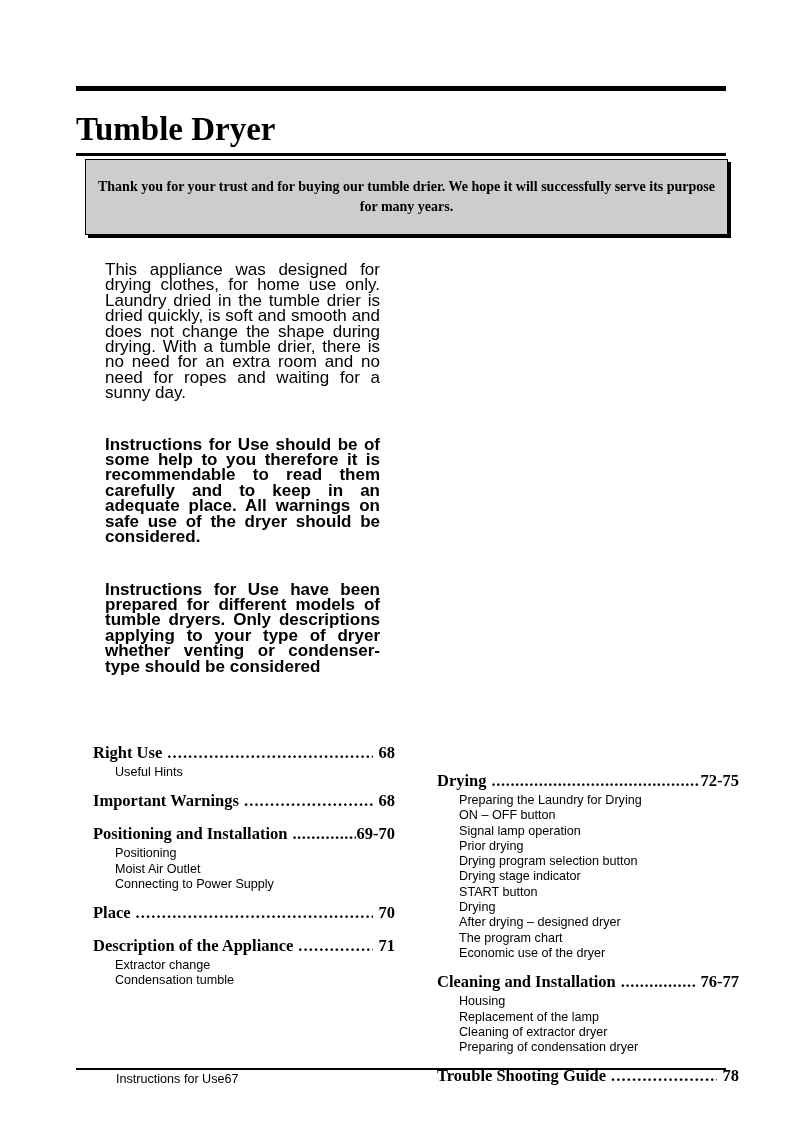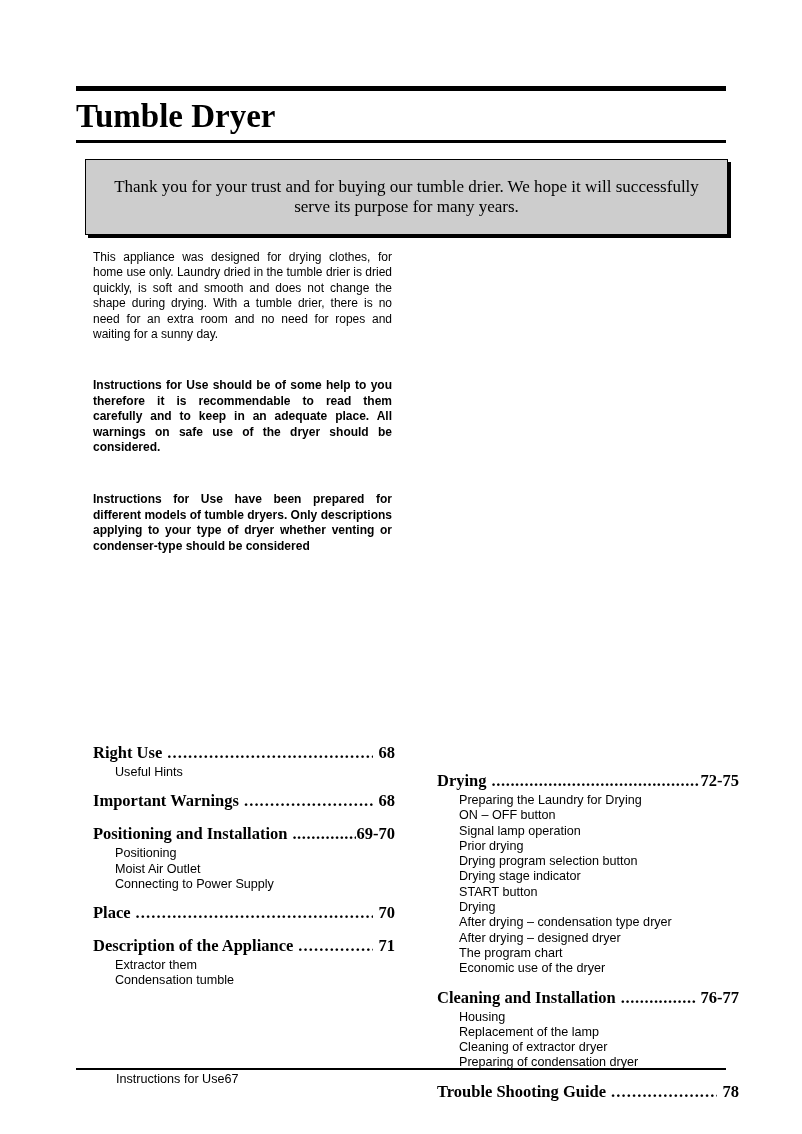--- a/index.html
+++ b/index.html
@@ -28,21 +28,21 @@
     height: 5px;
     background: #000000;
     width: 100%;
   }
   .page-title {
     font-family: "Liberation Serif", serif;
     font-weight: bold;
     font-size: 33px;
     line-height: 44px;
     letter-spacing: 0px;
-    padding: 3px 0 2px 0;
+    padding: 16px 0 2px 0;
     margin: 0;
     white-space: nowrap;
   }
   .rule-thin-bottom {
     height: 3px;
     background: #000000;
     width: 100%;
   }
 
   
@@ -55,39 +55,39 @@
     background: #cdcdcd;
     border: 1px solid #000000;
     box-shadow: 3px 3px 0 0 #000000;
     box-sizing: border-box;
     display: flex;
     align-items: center;
     justify-content: center;
   }
   .callout-text {
     font-family: "Liberation Serif", serif;
-    font-weight: normal;
-    font-size: 17px;
+    font-weight: bold;
+    font-size: 14px;
     line-height: 20px;
     text-align: center;
     padding: 0 12px;
   }
 
   
   .intro-col {
     position: absolute;
     left: 93px;
     top: 250px;
     width: 299px;
   }
   .para {
-    font-size: 12px;
+    font-size: 17px;
     line-height: 15.4px;
     text-align: justify;
-    margin: 0;
+    margin: 12px;
   }
   .para.normal { font-weight: normal; }
   .para.bold { font-weight: bold; }
   .para-gap-1 { margin-top: 36px; }
   .para-gap-2 { margin-top: 37px; }
 
   
   .toc {
     position: absolute;
     left: 93px;
@@ -208,40 +208,39 @@
             <span class="leader">..........................................................</span>
             <span class="pg">70</span>
           </div>
         </div>
         <div class="toc-group">
           <div class="toc-entry">
             <span class="lbl">Description of the Appliance</span>
             <span class="leader">.................</span>
             <span class="pg">71</span>
           </div>
-          <div class="toc-sub">Extractor them</div>
+          <div class="toc-sub">Extractor change</div>
           <div class="toc-sub">Condensation tumble</div>
         </div>
       </div>
     <div class="toc-col right">
         <div class="toc-group">
           <div class="toc-entry tight">
             <span class="lbl">Drying</span>
             <span class="leader">................................................</span>
             <span class="pg">72-75</span>
           </div>
           <div class="toc-sub">Preparing the Laundry for Drying</div>
           <div class="toc-sub">ON – OFF button</div>
           <div class="toc-sub">Signal lamp operation</div>
           <div class="toc-sub">Prior drying</div>
           <div class="toc-sub">Drying program selection button</div>
           <div class="toc-sub">Drying stage indicator</div>
           <div class="toc-sub">START button</div>
           <div class="toc-sub">Drying</div>
-          <div class="toc-sub">After drying – condensation type dryer</div>
           <div class="toc-sub">After drying – designed dryer</div>
           <div class="toc-sub">The program chart</div>
           <div class="toc-sub">Economic use of the dryer</div>
         </div>
         <div class="toc-group">
           <div class="toc-entry tight">
             <span class="lbl">Cleaning and Installation</span>
             <span class="leader">................</span>
             <span class="pg">76-77</span>
           </div>

